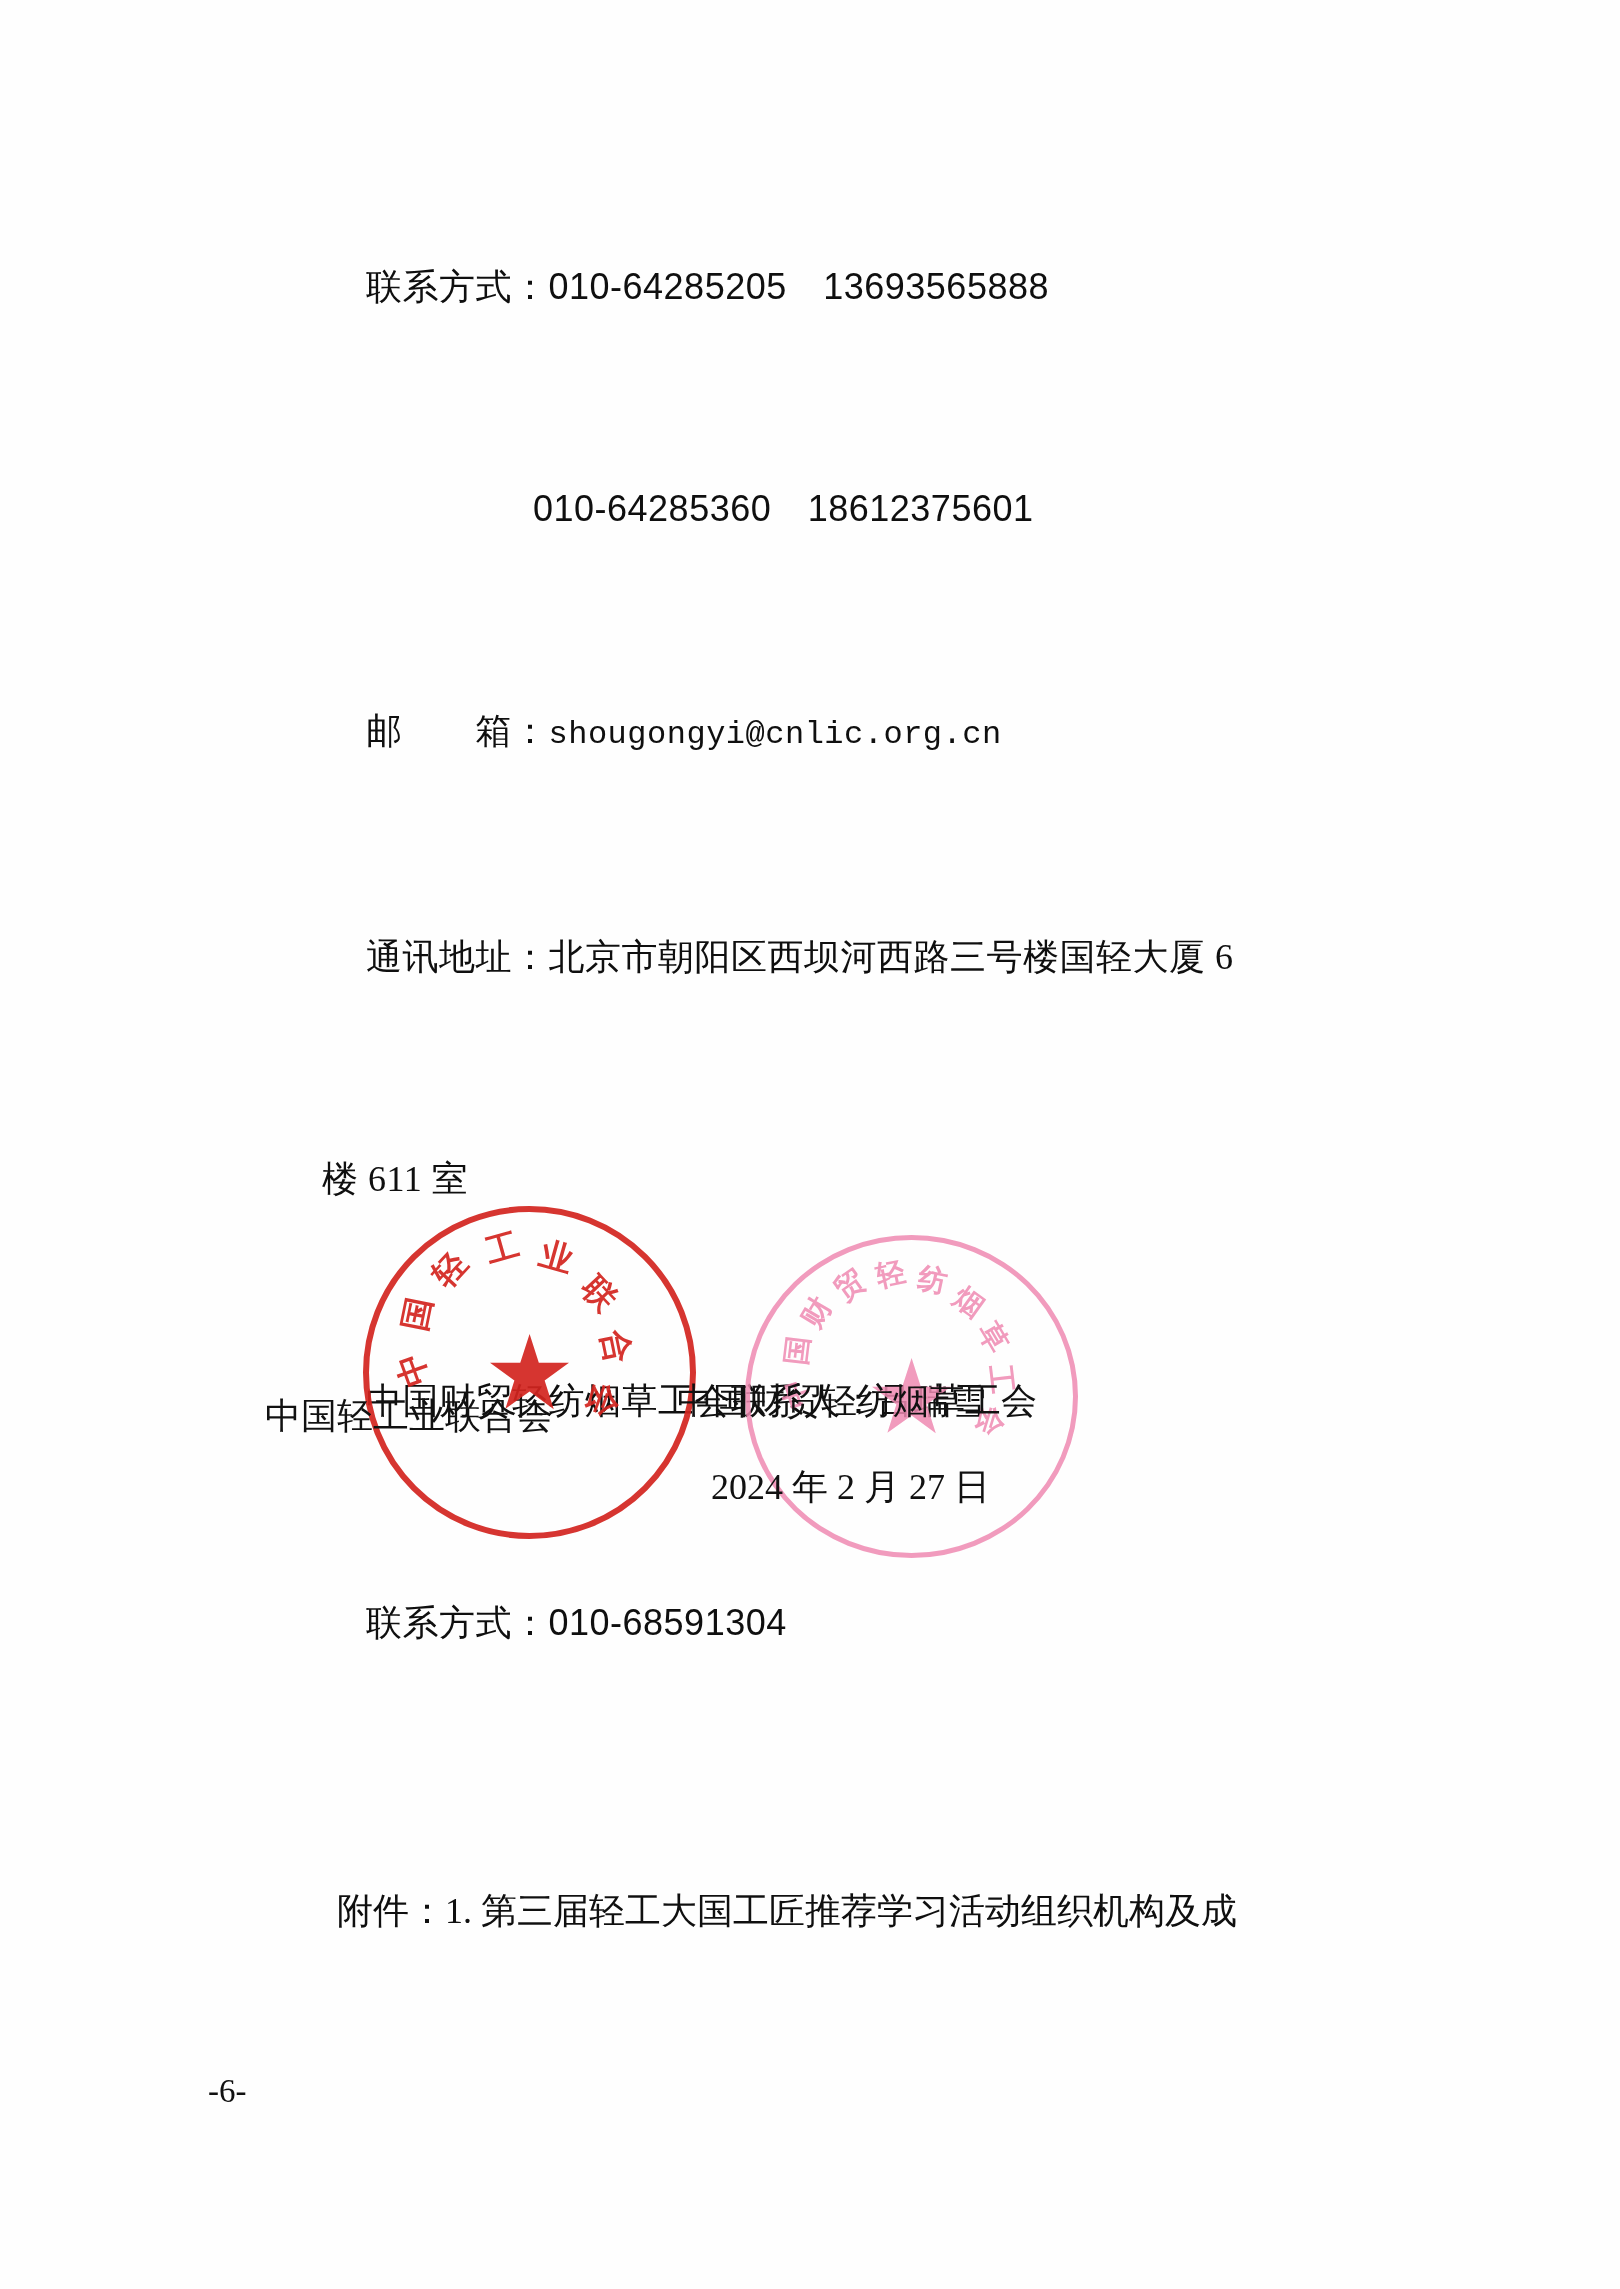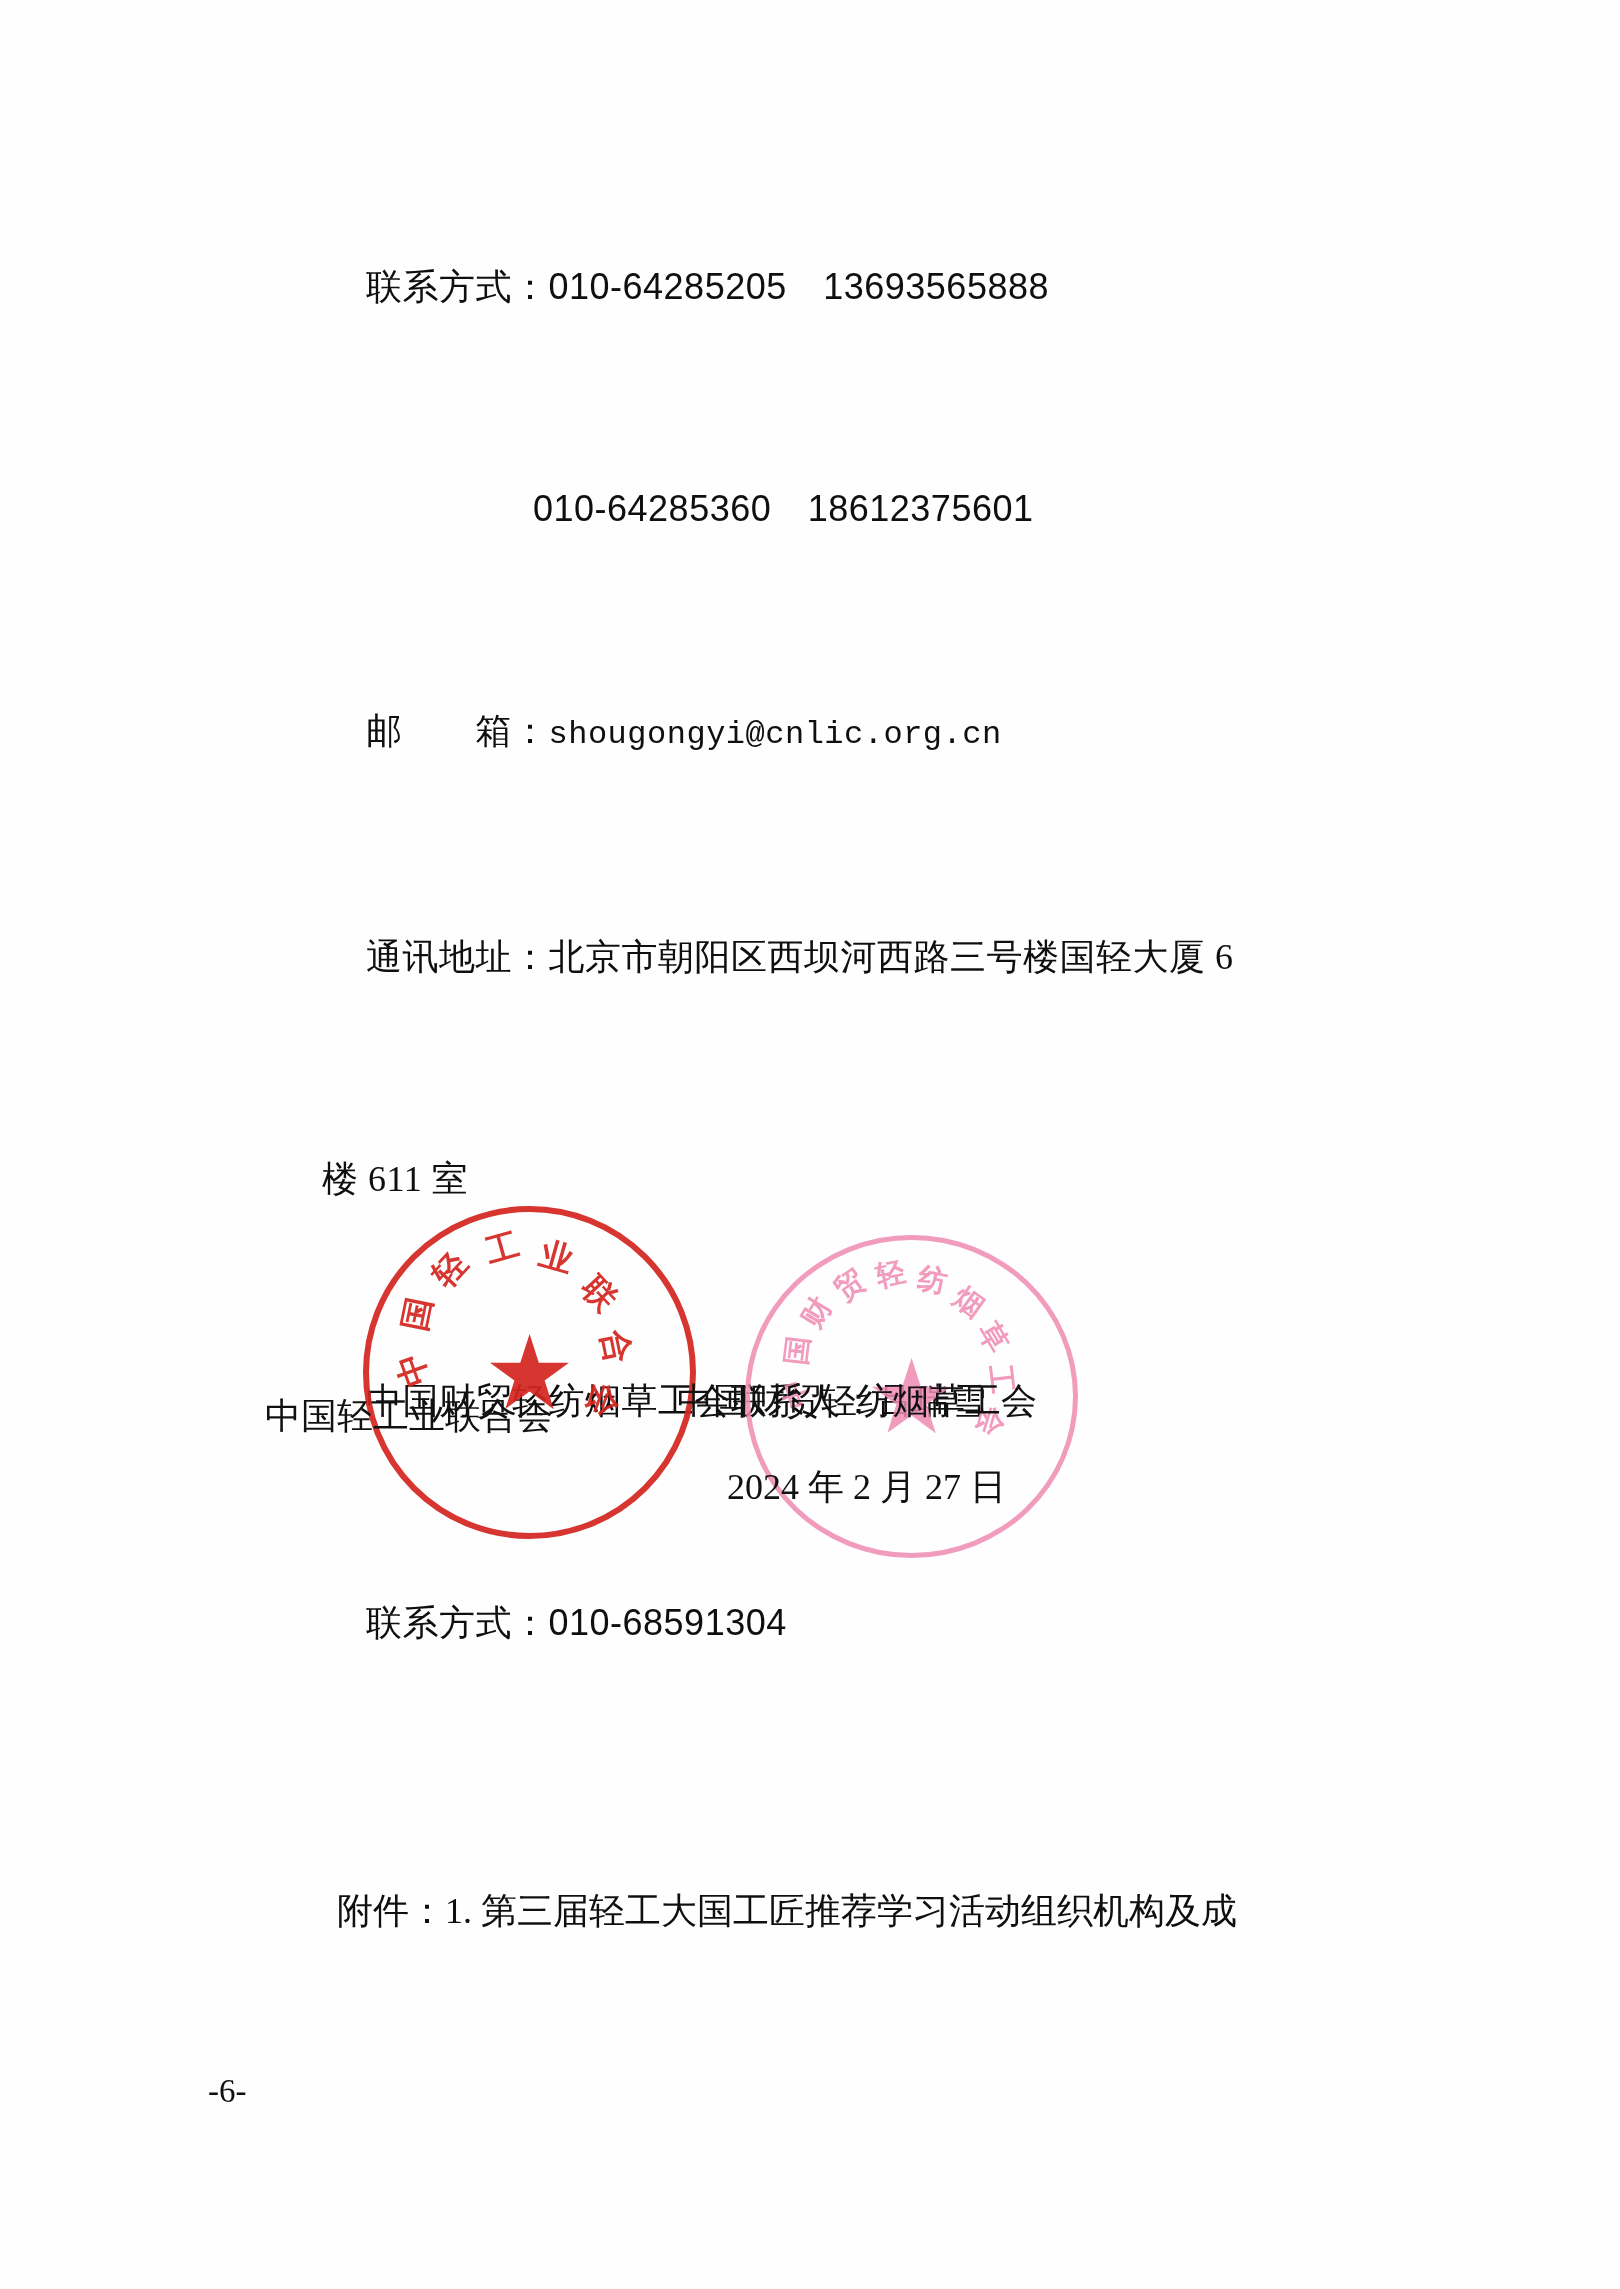--- a/index.html
+++ b/index.html
@@ -119,21 +119,21 @@
   .seal-pink .seal-char { color: #ef8ab2; font-size: 29px; }
 
   .sign-line {
     position: absolute;
     font-size: 36px;
     white-space: pre;
     color: #111;
   }
   .sign-left  { left: 0px;   top: 186px; text-align: right; }
   .sign-right { left: 412px; top: 171px; }
-  .sign-date  { left: 446px; top: 257px; margin-left: 16px; }
+  .sign-date  { left: 446px; top: 257px; }
 
   .footer-page {
     position: absolute;
     left: 208px;
     top: 2073px;
     font-size: 33px;
     color: #111;
   }
 </style>
 </head>

